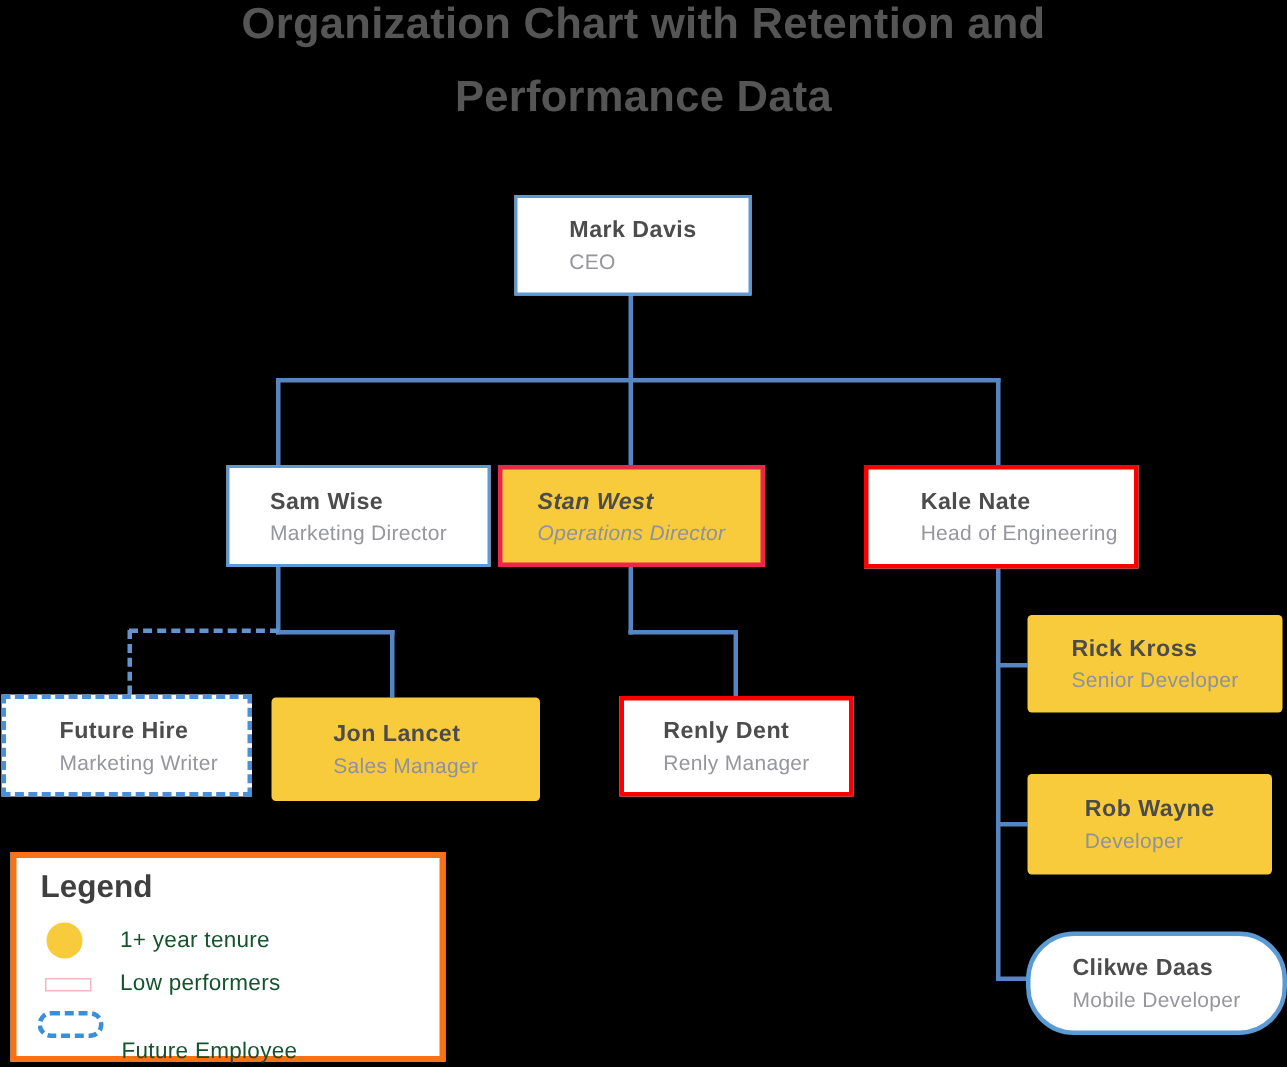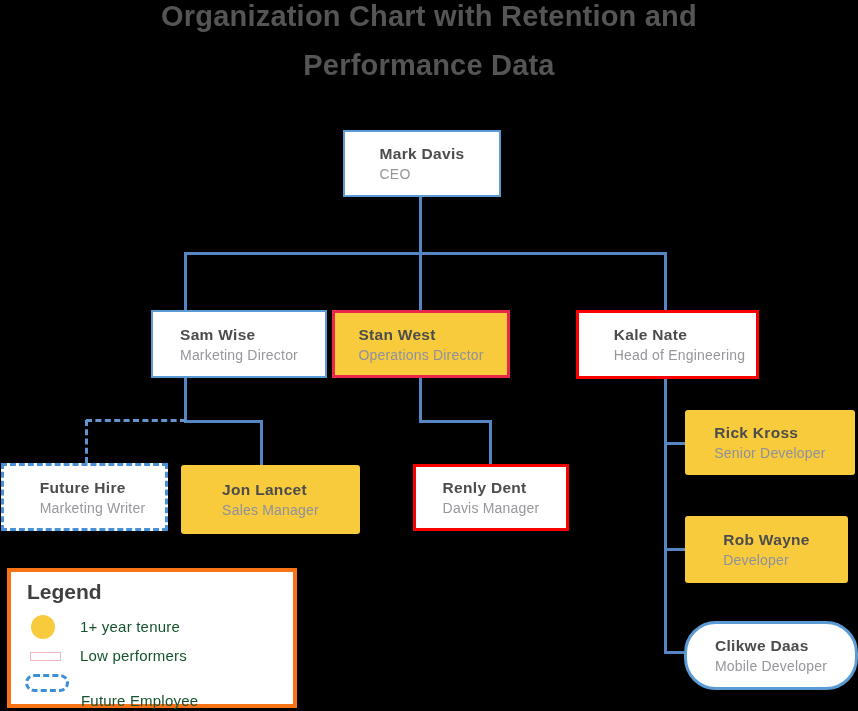--- a/index.html
+++ b/index.html
@@ -21,21 +21,21 @@
   }
   .node-text { text-align:left; }
   .node-name { font-size:15.5px; font-weight:700; color:#4c4c4c; letter-spacing:0.3px; }
   .node-role { font-size:14px; color:#96979c; margin-top:3px; letter-spacing:0.2px; }
   .white-blue  { border:2px solid #5b9bd5; }
   .white-blue.b3 { border-width:3px; }
   .white-red   { border:3px solid #fa0000; }
   .white-dashed{ border:3px dashed #4a90d9;padding-left:16px; }
   .yellow      { background:#f8cb3c; border:none; border-radius:3px; }
   .yellow .node-role { color:#8e919e; }
-  .yellow-red  { background:#f8cb3c; border:3px solid #e8274b; }
+  .yellow-red  { background:#f8cb3c; border:3px solid #e8274b;font-style:italic; }
   .yellow-red .node-role { color:#8e919e; }
 
   .n-ceo    { left:343px; top:130px; width:158px; height:67px; }
   .n-sam    { left:107px;  top:310px; width:176px; height:68px;margin-left:44px; }
   .n-stan   { left:332px; top:310px; width:178px; height:68px; }
   .n-kale   { left:576px; top:310px; width:183px; height:69px;padding-left:24px; }
   .n-future { left:1px;   top:463px; width:167px; height:68px; }
   .n-jon    { left:181px; top:465px; width:179px; height:69px; }
   .n-renly  { left:413px; top:464px; width:156px; height:67px; }
   .n-rick   { left:685px; top:410px; width:170px; height:65px; }
@@ -125,21 +125,21 @@
 <div class="node n-jon yellow">
   <div class="node-text">
     <div class="node-name">Jon Lancet</div>
     <div class="node-role">Sales Manager</div>
   </div>
 </div>
 
 <div class="node n-renly white-red">
   <div class="node-text">
     <div class="node-name">Renly Dent</div>
-    <div class="node-role">Davis Manager</div>
+    <div class="node-role">Renly Manager</div>
   </div>
 </div>
 
 <div class="node n-rick yellow">
   <div class="node-text">
     <div class="node-name">Rick Kross</div>
     <div class="node-role">Senior Developer</div>
   </div>
 </div>
 

